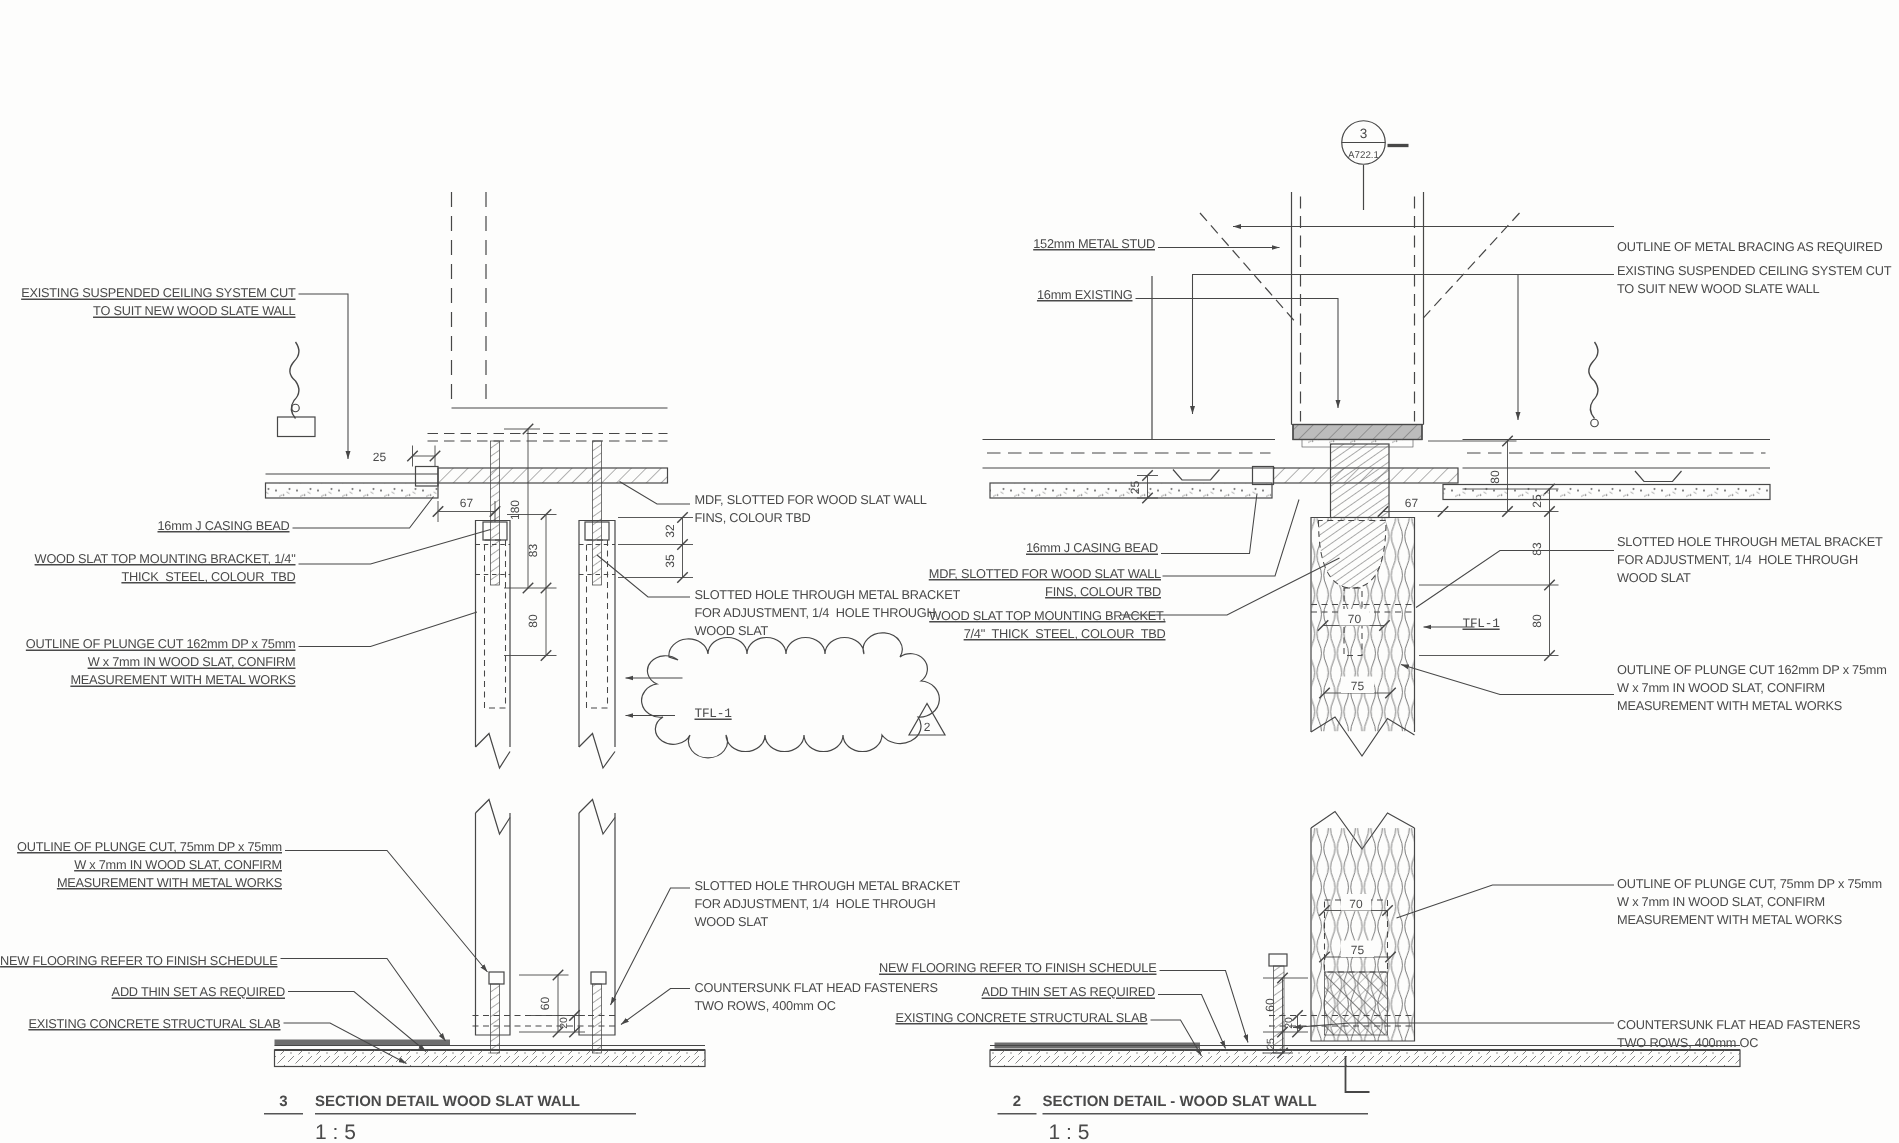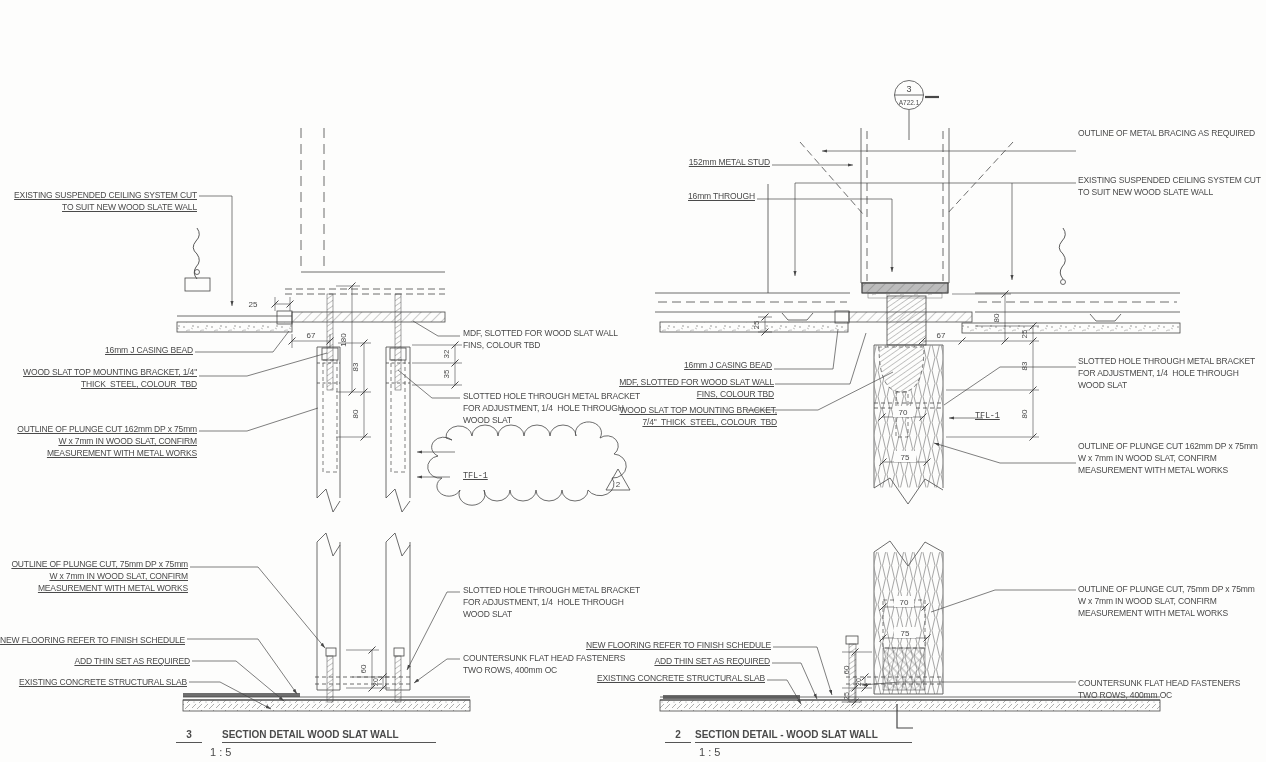--- a/index.html
+++ b/index.html
@@ -7,21 +7,21 @@
          font-family:"Liberation Sans",sans-serif;}
   svg{position:absolute;left:0;top:0;}
   .lbl{position:absolute;font-size:8.5px;line-height:12px;letter-spacing:-0.15px;
        color:#4a4a4a;white-space:pre;}
   .ra{text-align:right;text-decoration:underline;}
   .u{text-decoration:underline;font-family:Liberation Mono, monospace;}
   .title-num{position:absolute;font-size:10px;font-weight:bold;color:#4a4a4a;
              width:26px;text-align:center;border-bottom:1.3px solid #555;padding-bottom:2px;}
   .title-name{position:absolute;font-size:10px;font-weight:bold;color:#4a4a4a;
               border-bottom:1.3px solid #555;padding-bottom:2px;}
-  .title-scale{position:absolute;font-size:11px;color:#4a4a4a;}
+  .title-scale{position:absolute;font-size:14px;color:#4a4a4a;}
   text{font-family:"Liberation Sans",sans-serif;fill:#4a4a4a;}
   .dt{font-size:8px;}
   .dts{font-size:7px;}
 </style>
 </head>
 <body>
 
 <div id="stage">
 
 <svg width="1266" height="762" viewBox="0 0 1266 762">
@@ -365,22 +365,22 @@
 <div class="lbl ra" style="right:1081px;top:634px;">NEW FLOORING REFER TO FINISH SCHEDULE</div>
 <div class="lbl ra" style="right:1076px;top:655px;">ADD THIN SET AS REQUIRED</div>
 <div class="lbl ra" style="right:1079px;top:676px;">EXISTING CONCRETE STRUCTURAL SLAB</div>
 <div class="lbl" style="left:463px;top:584px;">SLOTTED HOLE THROUGH METAL BRACKET
 FOR ADJUSTMENT, 1/4  HOLE THROUGH
 WOOD SLAT</div>
 <div class="lbl" style="left:463px;top:652px;">COUNTERSUNK FLAT HEAD FASTENERS
 TWO ROWS, 400mm OC</div>
 
 <div class="lbl ra" style="right:496px;top:156px;">152mm METAL STUD</div>
-<div class="lbl ra" style="right:511px;top:190px;">16mm THROUGH</div>
-<div class="lbl" style="left:1078px;top:127px;text-align:right;">OUTLINE OF METAL BRACING AS REQUIRED</div>
+<div class="lbl ra" style="right:511px;top:190px;">16mm EXISTING</div>
+<div class="lbl" style="left:1078px;top:158px;text-align:right;">OUTLINE OF METAL BRACING AS REQUIRED</div>
 <div class="lbl" style="left:1078px;top:174px;">EXISTING SUSPENDED CEILING SYSTEM CUT
 TO SUIT NEW WOOD SLATE WALL</div>
 <div class="lbl ra" style="right:494px;top:359px;">16mm J CASING BEAD</div>
 <div class="lbl ra" style="right:492px;top:376px;">MDF, SLOTTED FOR WOOD SLAT WALL
 FINS, COLOUR TBD</div>
 <div class="lbl ra" style="right:489px;top:404px;">WOOD SLAT TOP MOUNTING BRACKET,
 7/4"  THICK  STEEL, COLOUR  TBD</div>
 <div class="lbl" style="left:1078px;top:355px;">SLOTTED HOLE THROUGH METAL BRACKET
 FOR ADJUSTMENT, 1/4  HOLE THROUGH
 WOOD SLAT</div>
@@ -391,20 +391,20 @@
 <div class="lbl" style="left:1078px;top:583px;">OUTLINE OF PLUNGE CUT, 75mm DP x 75mm
 W x 7mm IN WOOD SLAT, CONFIRM
 MEASUREMENT WITH METAL WORKS</div>
 <div class="lbl" style="left:1078px;top:677px;">COUNTERSUNK FLAT HEAD FASTENERS
 TWO ROWS, 400mm OC</div>
 <div class="lbl ra" style="right:495px;top:639px;">NEW FLOORING REFER TO FINISH SCHEDULE</div>
 <div class="lbl ra" style="right:496px;top:655px;">ADD THIN SET AS REQUIRED</div>
 <div class="lbl ra" style="right:501px;top:672px;">EXISTING CONCRETE STRUCTURAL SLAB</div>
 
 <div class="title-num" style="left:176px;top:729px;">3</div>
-<div class="title-name" style="left:222px;top:729px;width:214px;">SECTION DETAIL WOOD SLAT WALL</div>
+<div class="title-name" style="left:210px;top:729px;width:214px;">SECTION DETAIL WOOD SLAT WALL</div>
 <div class="title-scale" style="left:210px;top:746px;">1 : 5</div>
 
 <div class="title-num" style="left:665px;top:729px;">2</div>
 <div class="title-name" style="left:695px;top:729px;width:217px;">SECTION DETAIL - WOOD SLAT WALL</div>
 <div class="title-scale" style="left:699px;top:746px;">1 : 5</div>
 
 </div>
 
 </body></html>

